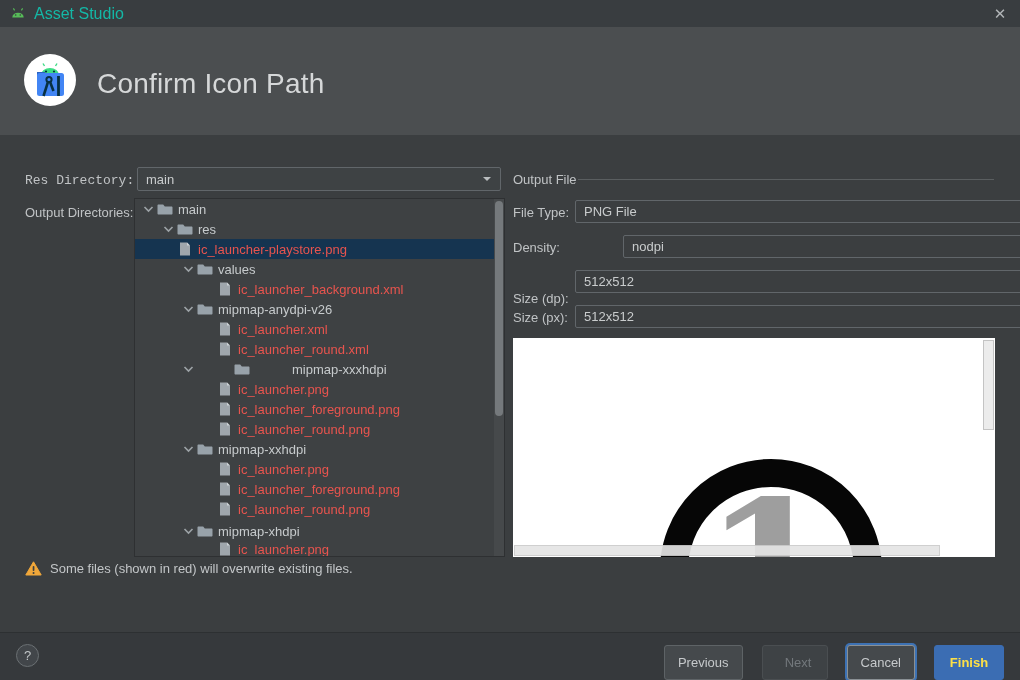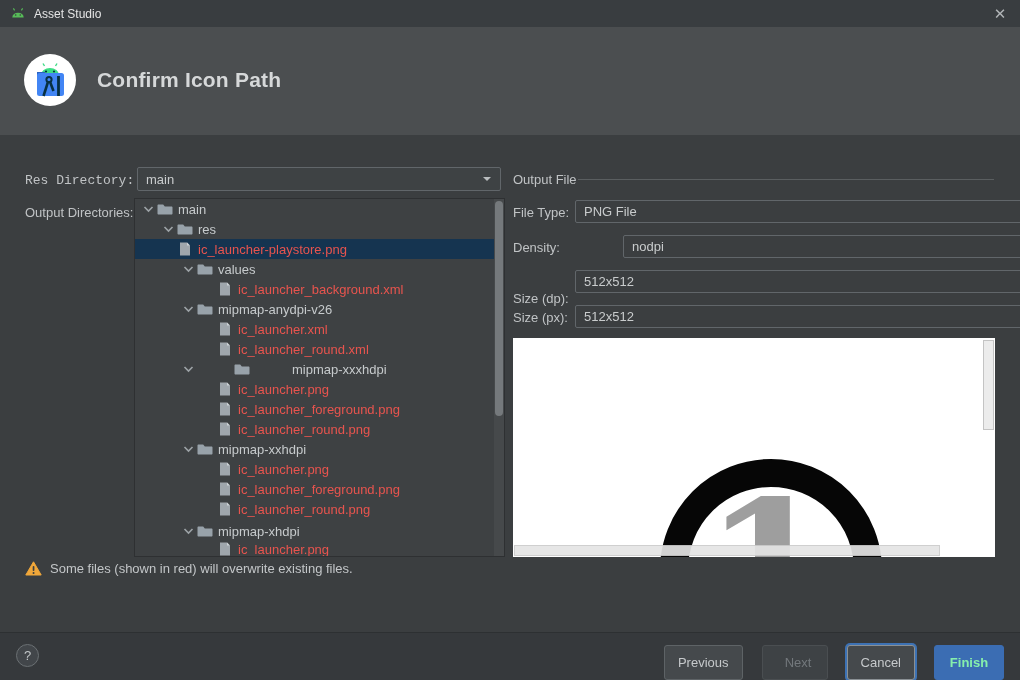--- a/index.html
+++ b/index.html
@@ -9,34 +9,34 @@
     background: #3b3e40;
     font-family: "Liberation Sans", sans-serif;
     overflow: hidden;
     color: #c4c7c9;
   }
   
   .titlebar {
     position:absolute; top:0; left:0; right:0; height:27px;
     background:#393d40; display:flex; align-items:center; padding:0 10px;
   }
-  .titlebar .app-title { font-size:12px; color:#e5e5e5; margin-left:8px; }
+  .titlebar .app-title { font-size:16px; color:#14b8a6; margin-left:8px; }
   .close-btn {
     margin-left:auto; width:20px; height:20px; display:flex;
     align-items:center; justify-content:center; color:#b1b5b7;
     font-size:15px; cursor:default;
   }
   
   .header {
     position:absolute; top:27px; left:0; right:0; height:108px;
     background:#4b4e50;
   }
   .logo-circle { position:absolute; left:24px; top:27px; width:52px; height:52px; }
   .dlg-title {
-    position:absolute; left:97px; top:41px; font-size:21px; font-weight:700;
+    position:absolute; left:97px; top:41px; font-size:28px; font-weight:400;
     color:#d6d8d9; letter-spacing:.2px;
   }
   
   .form-label { position:absolute; font-size:13px; color:#c0c3c5; }
   
   .combobox {
     position:absolute; left:137px; top:167px; width:364px; height:24px;
     background:#3e4244; border:1px solid #61666a; border-radius:2px;
     display:flex; align-items:center; padding:0 8px; font-size:13px; color:#c9cccd;
   }
@@ -103,21 +103,21 @@
   }
   .btn {
     height:35px; min-width:66px; padding:0 13px; font-size:13px;
     background:#45494c; border:1px solid #5e6366; border-radius:3px;
     color:#c6c9cb; font-family:"Liberation Sans",sans-serif; cursor:default;
   }
   .btn.disabled { border-color:#4a4e51; color:#73787c; background:#3e4245;padding-left:20px; }
   .btn.focused { border-color:#8a9094; box-shadow:0 0 0 2px var(--focus-blue,#3d72b4); }
   .btn.primary {
     background: var(--finish-blue,#3b6db3); border-color: var(--finish-blue,#3b6db3);
-    color:#86efac; font-weight:bold; min-width:70px;
+    color:#fde047; font-weight:bold; min-width:70px;
   }
 </style>
 </head>
 <body>
 
 <div class="titlebar">
   <svg width="16" height="14" viewBox="0 0 16 14">
     <path d="M2.3 10.5a5.7 4.8 0 0 1 11.4 0z" fill="#57bb58"></path>
     <line x1="4.6" y1="3.4" x2="3.4" y2="1.4" stroke="#57bb58" stroke-width="1.1"></line>
     <line x1="11.4" y1="3.4" x2="12.6" y2="1.4" stroke="#57bb58" stroke-width="1.1"></line>

